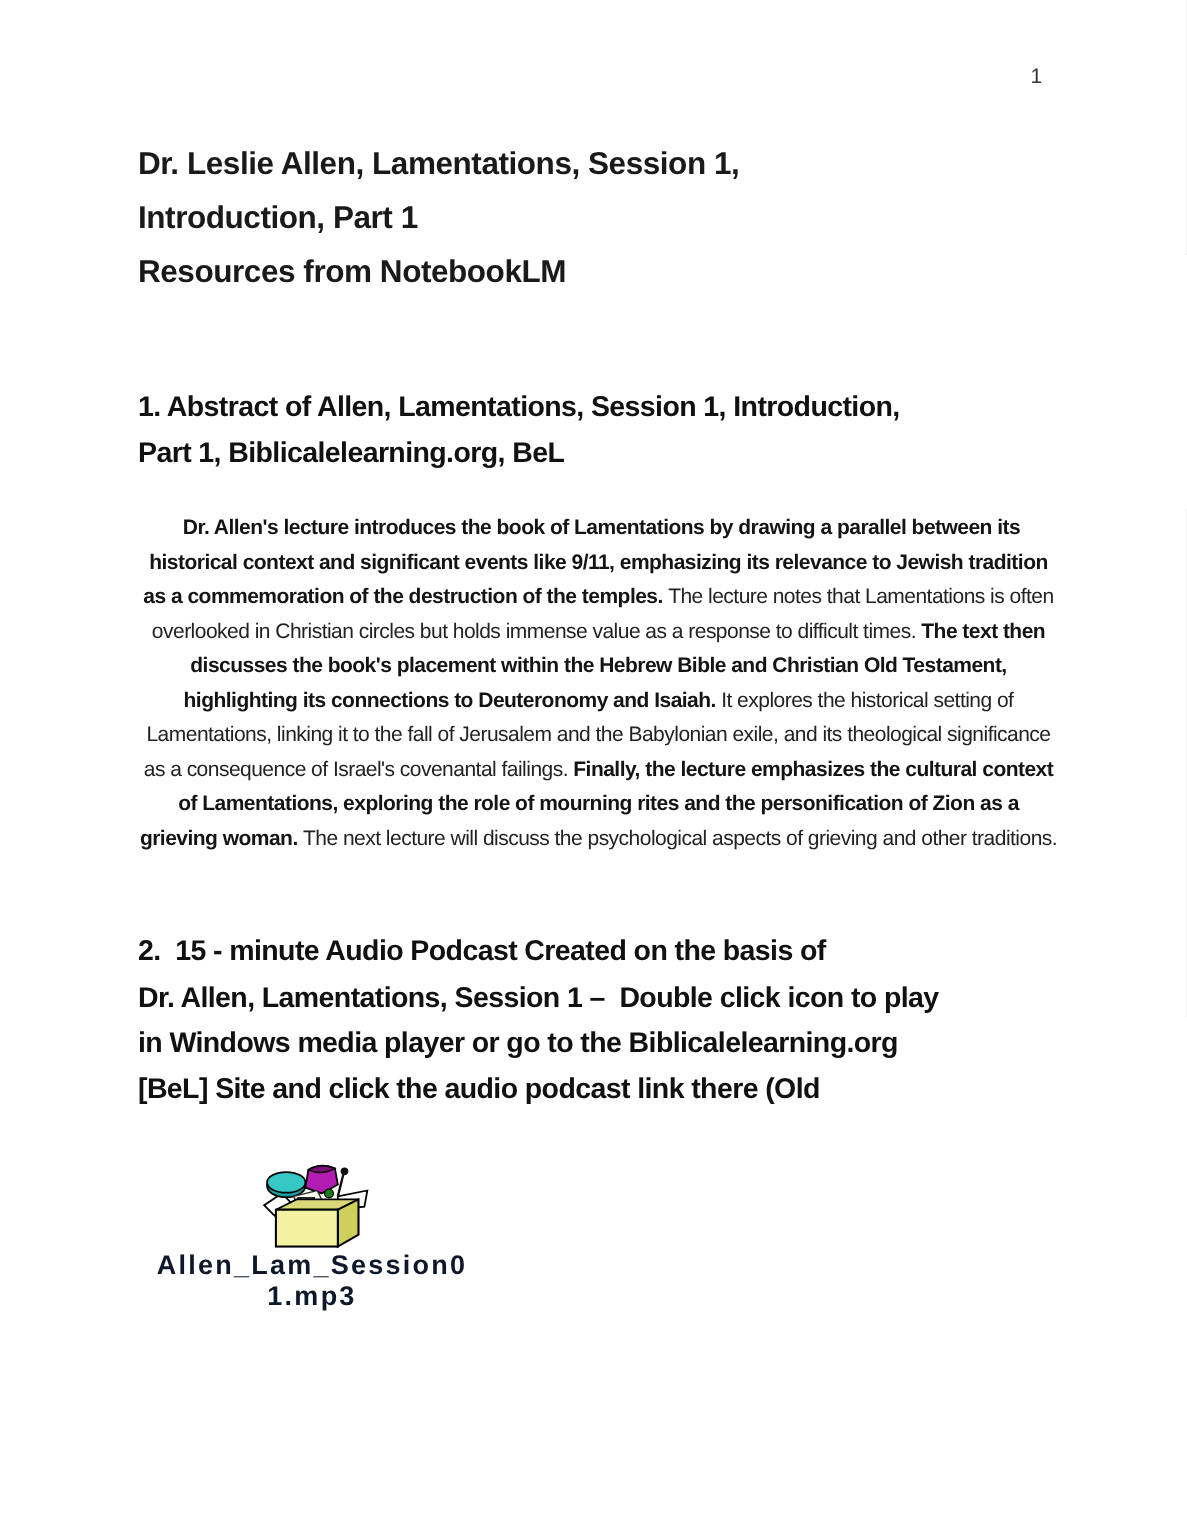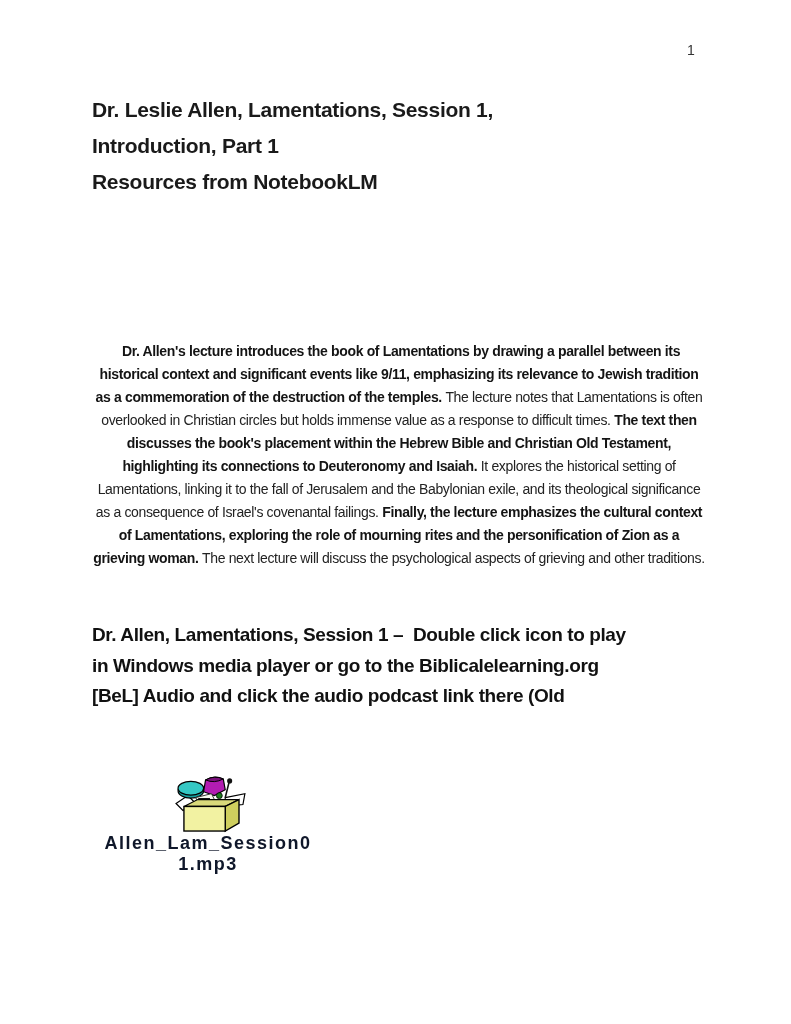--- a/index.html
+++ b/index.html
@@ -44,27 +44,32 @@
 
   <div class="page-number">1</div>
 
   <h1 class="doc-title">
     <div>Dr. Leslie Allen, Lamentations, Session 1,</div>
     <div>Introduction, Part 1</div>
     <div>Resources from NotebookLM</div>
   </h1>
 
 
+  <h2 class="section-heading" id="section1-heading">
+    <div class="hline">1. Abstract of Allen, Lamentations, Session 1, Introduction,</div>
+    <div class="hline">Part 1, Biblicalelearning.org, BeL</div>
+  </h2>
 
   <p class="abstract" id="abstract-para"><span class="b"> Dr. Allen's lecture introduces the book of Lamentations by drawing a parallel between its historical context and significant events like 9/11, emphasizing its relevance to Jewish tradition as a commemoration of the destruction of the temples. </span><span>The lecture notes that Lamentations is often overlooked in Christian circles but holds immense value as a response to difficult times. </span><span class="b">The text then discusses the book's placement within the Hebrew Bible and Christian Old Testament, highlighting its connections to Deuteronomy and Isaiah. </span><span>It explores the historical setting of Lamentations, linking it to the fall of Jerusalem and the Babylonian exile, and its theological significance as a consequence of Israel's covenantal failings. </span><span class="b">Finally, the lecture emphasizes the cultural context of Lamentations, exploring the role of mourning rites and the personification of Zion as a grieving woman. </span><span>The next lecture will discuss the psychological aspects of grieving and other traditions.</span></p>
 
   <h2 class="section-heading" id="section2-heading">
+      <div class="h2line">2.  15 - minute Audio Podcast Created on the basis of</div>
       <div class="h2line">Dr. Allen, Lamentations, Session 1 –  Double click icon to play</div>
       <div class="h2line">in Windows media player or go to the Biblicalelearning.org</div>
-      <div class="h2line">[BeL] Audio and click the audio podcast link there (Old</div>
+      <div class="h2line">[BeL] Site and click the audio podcast link there (Old</div>
     </h2>
 
   <div>
     <svg class="attachment-icon" width="85" height="59" viewBox="0 0 84 60" aria-hidden="true">
 
       <polygon points="58,24 78,20 76,31 58,33" fill="#ffffff" stroke="#000" stroke-width="1.2"></polygon>
       <polygon points="8,30 20,22 27,29 15,37" fill="#ffffff" stroke="#000" stroke-width="1.2"></polygon>
 
       <ellipse cx="23" cy="17" rx="13" ry="7.5" fill="#17a0a0" stroke="#000" stroke-width="1.2"></ellipse>
       <ellipse cx="23" cy="14.5" rx="13" ry="7" fill="#35c8c4" stroke="#000" stroke-width="1.2"></ellipse>

